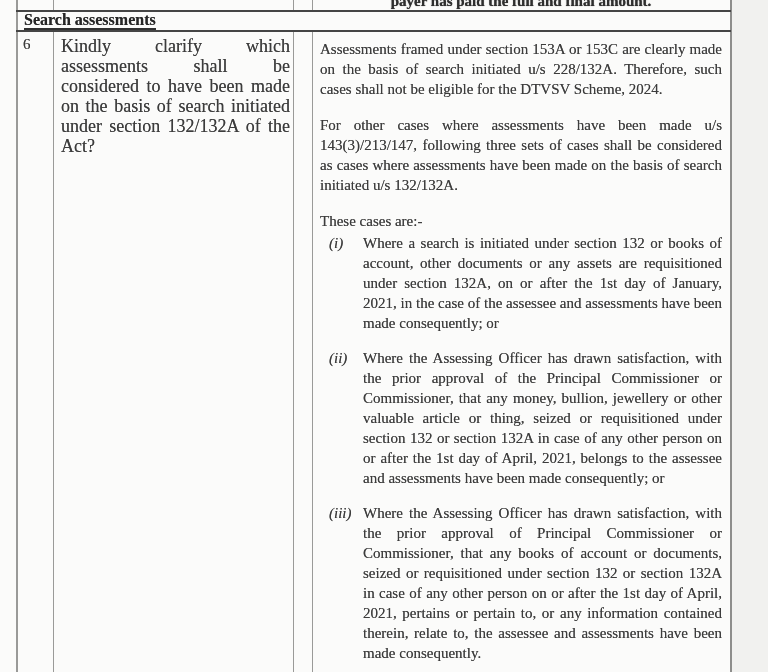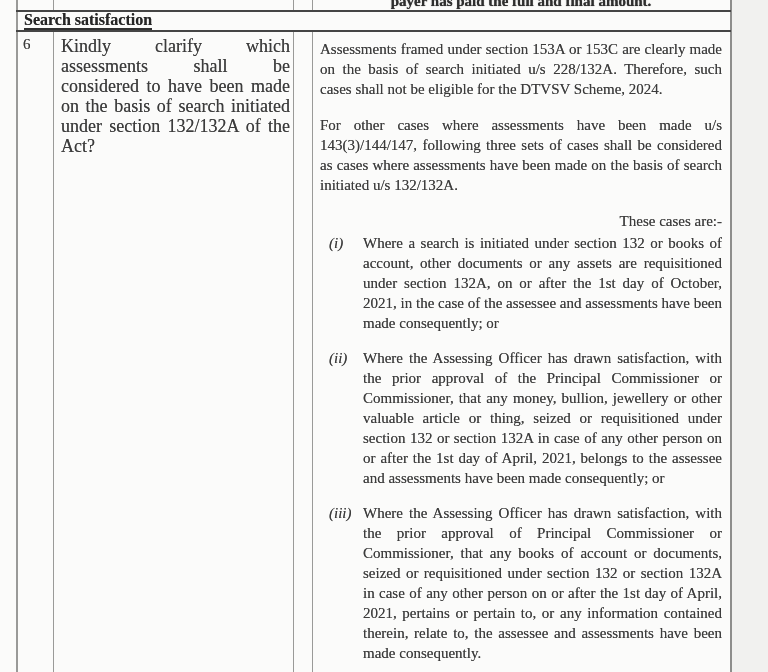--- a/index.html
+++ b/index.html
@@ -62,21 +62,21 @@
     line-height: 20px;
     text-align: justify;
   }
   .a-cell {
     position: absolute;
     left: 320px; top: 39px; width: 402px;
     font-size: 15px;
     line-height: 20px;
   }
   .a-cell p { margin: 0 0 16px 0; text-align: justify; }
-  .a-cell p.intro { margin-bottom: 0; text-align: right; }
+  .a-cell p.intro { margin-bottom: 0; text-align: left; }
   .case-item {
     position: relative;
     padding-left: 43px;
     margin-top: 15px;
     text-align: justify;
   }
   .case-item.first { margin-top: 2px; }
   .case-item .marker {
     position: absolute;
     left: 9px; top: 0;
@@ -97,35 +97,35 @@
   <div class="vline v-g-t"></div>
   <div class="vline v-num"></div>
   <div class="vline v-q"></div>
   <div class="vline v-g"></div>
   <div class="hline h-top"></div>
   <div class="hline h-sec"></div>
 
   <div class="fragment-row">payer has paid the full and final amount.</div>
 
   <div class="section-row">
-    <span>Search satisfaction</span>
+    <span>Search assessments</span>
   </div>
 
   <div class="q-number">6</div>
 
   <div class="q-cell">Kindly clarify which assessments shall be considered to have been made on the basis of search initiated under section 132/132A of the Act?</div>
 
   <div class="a-cell">
     <p>Assessments framed under section 153A or 153C are clearly made on the basis of search initiated u/s 228/132A. Therefore, such cases shall not be eligible for the DTVSV Scheme, 2024.</p>
-    <p>For other cases where assessments have been made u/s 143(3)/144/147, following three sets of cases shall be considered as cases where assessments have been made on the basis of search initiated u/s 132/132A.</p>
+    <p>For other cases where assessments have been made u/s 143(3)/213/147, following three sets of cases shall be considered as cases where assessments have been made on the basis of search initiated u/s 132/132A.</p>
     <p class="intro">These cases are:-</p>
 
     <div class="case-item first">
       <span class="marker">(i)</span>
-      <span>Where a search is initiated under section 132 or books of account, other documents or any assets are requisitioned under section 132A, on or after the 1st day of October, 2021, in the case of the assessee and assessments have been made consequently; or</span>
+      <span>Where a search is initiated under section 132 or books of account, other documents or any assets are requisitioned under section 132A, on or after the 1st day of January, 2021, in the case of the assessee and assessments have been made consequently; or</span>
     </div>
 
     <div class="case-item">
       <span class="marker">(ii)</span>
       <span>Where the Assessing Officer has drawn satisfaction, with the prior approval of the Principal Commissioner or Commissioner, that any money, bullion, jewellery or other valuable article or thing, seized or requisitioned under section 132 or section 132A in case of any other person on or after the 1st day of April, 2021, belongs to the assessee and assessments have been made consequently; or</span>
     </div>
 
     <div class="case-item">
       <span class="marker">(iii)</span>
       <span>Where the Assessing Officer has drawn satisfaction, with the prior approval of Principal Commissioner or Commissioner, that any books of account or documents, seized or requisitioned under section 132 or section 132A in case of any other person on or after the 1st day of April, 2021, pertains or pertain to, or any information contained therein, relate to, the assessee and assessments have been made consequently.</span>

